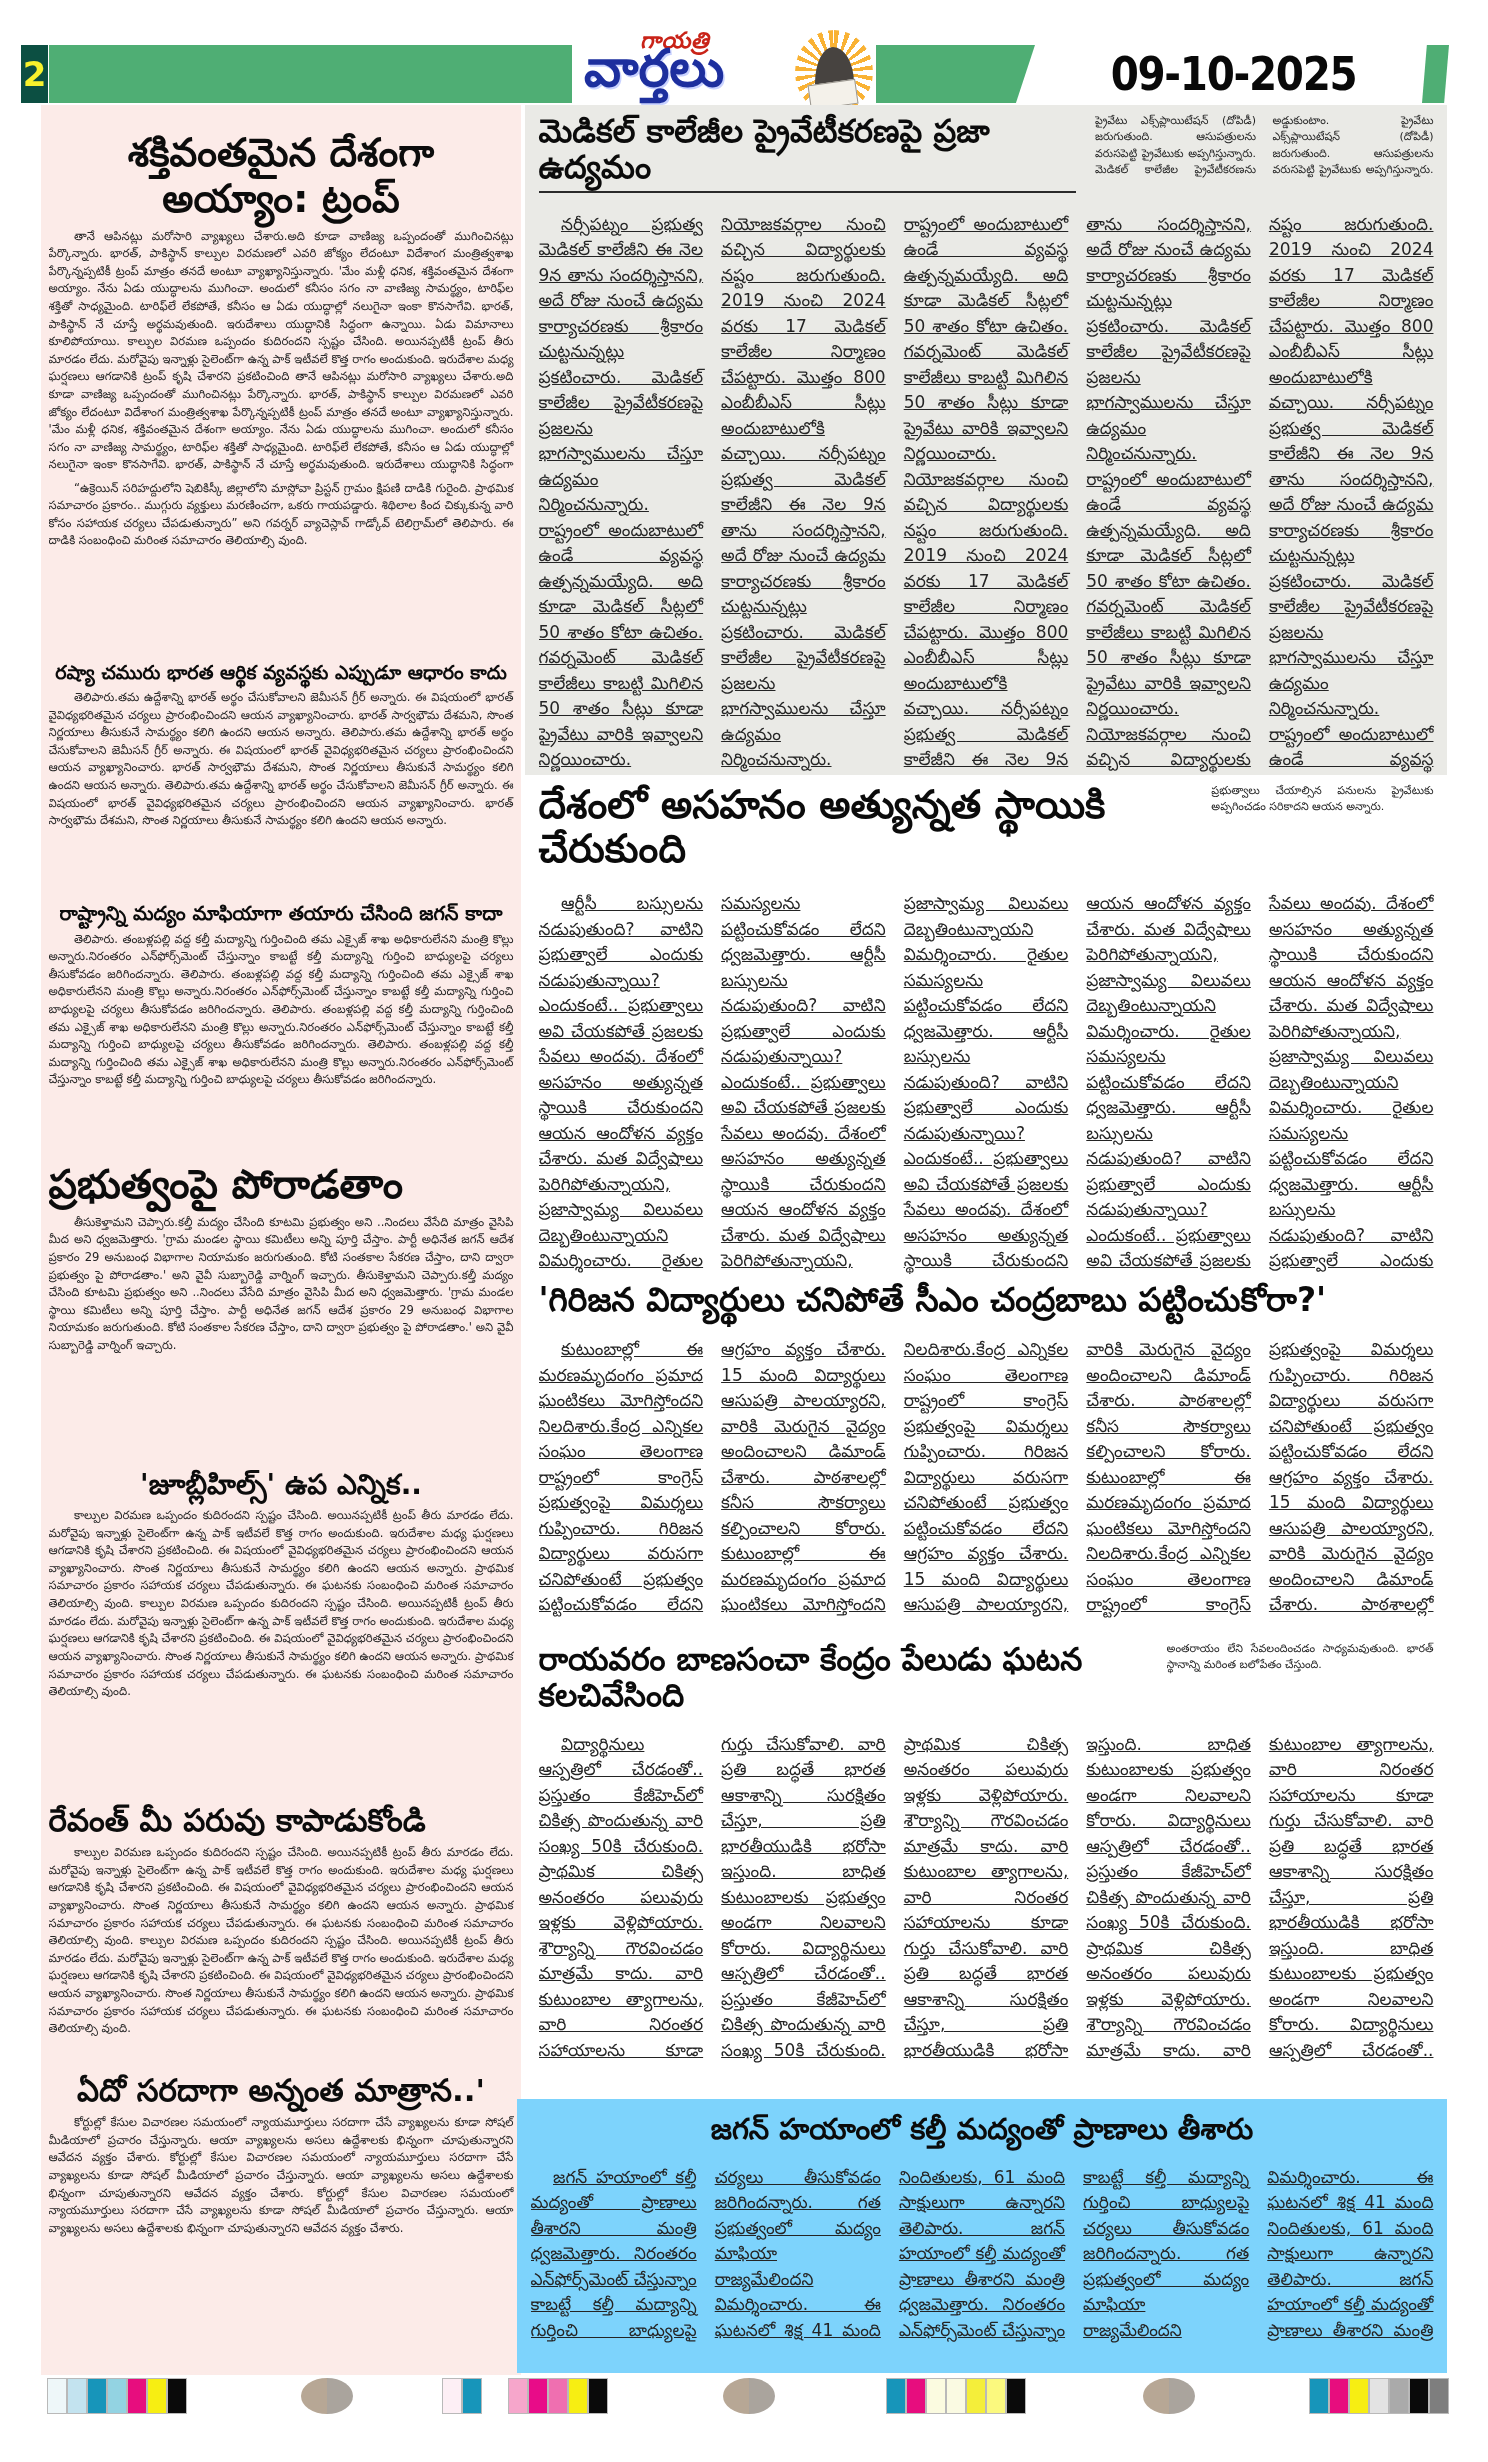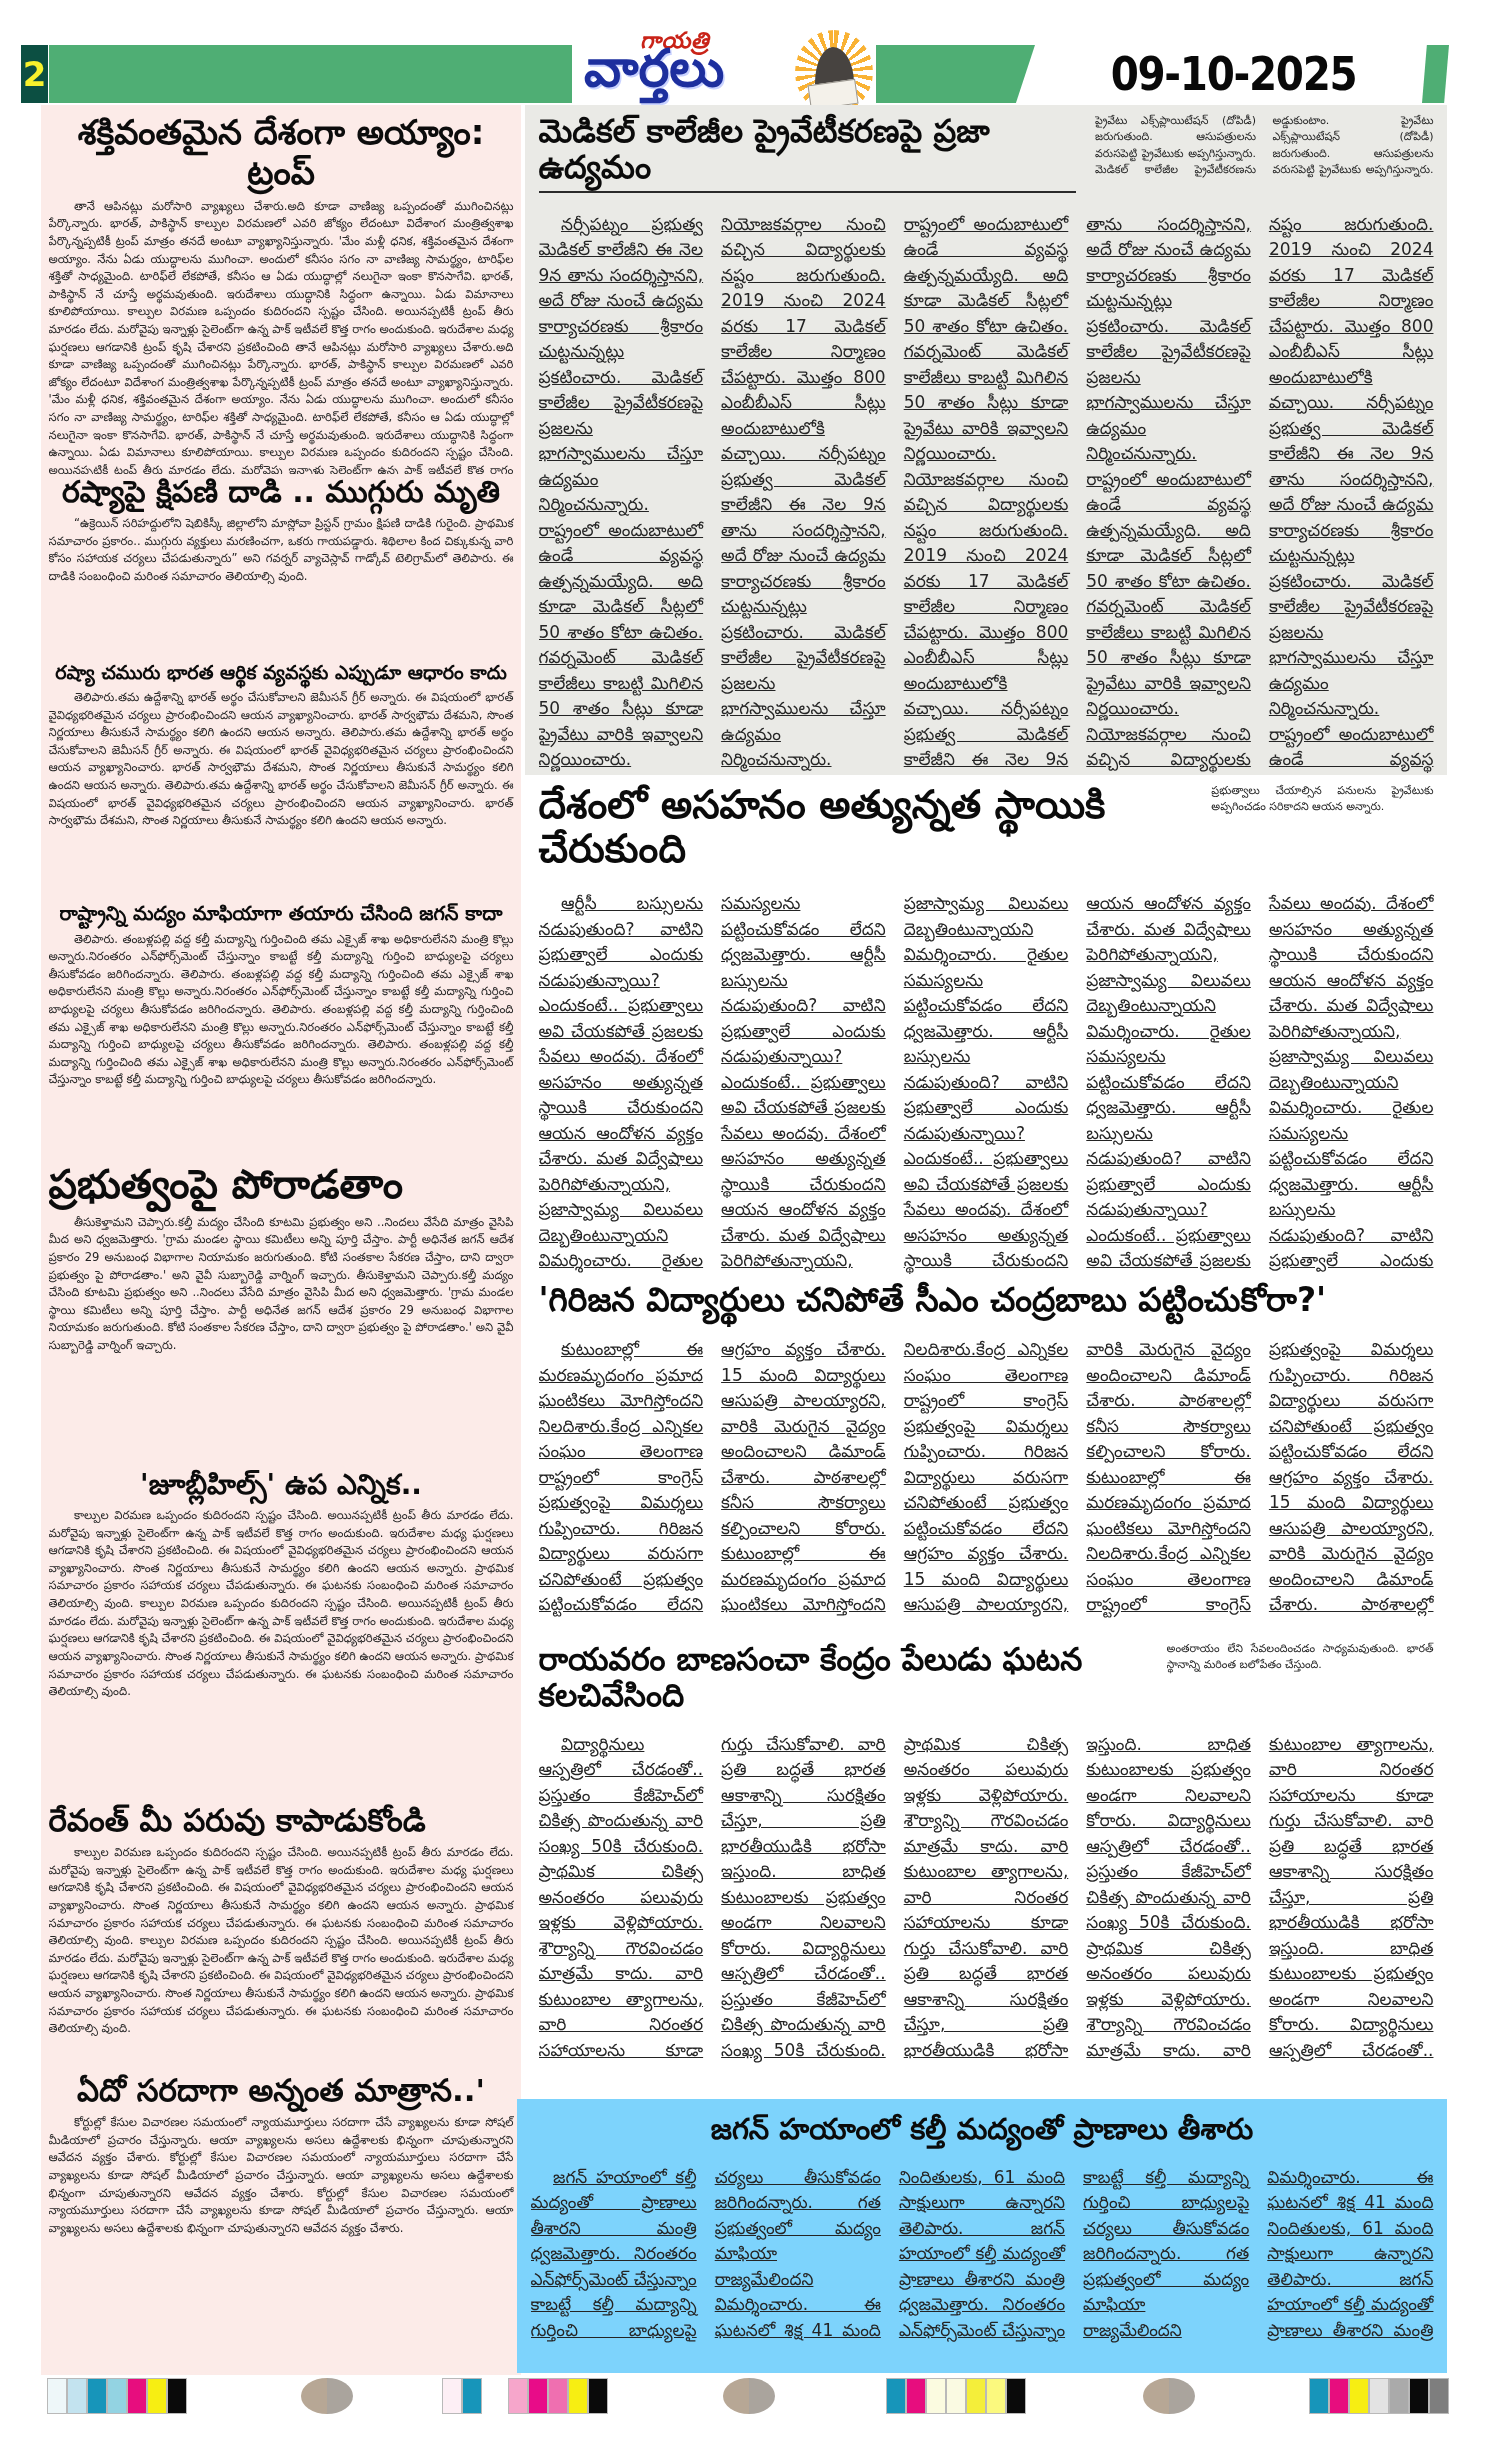--- a/index.html
+++ b/index.html
@@ -75,26 +75,25 @@
       <div class="figure"></div>
       <div class="paper"></div>
     </div>
   </div>
 
   <div class="abs date">09-10-2025</div>
 
   <div class="abs leftcol">
 
     <div class="l-art" style="height:364px">
-      <div class="l-head" style="font-size:34px;text-align:center;margin-top:2px">శక్తివంతమైన దేశంగా అయ్యాం: ట్రంప్</div>
+      <div class="l-head" style="font-size:39px;text-align:center;margin-top:20px">శక్తివంతమైన దేశంగా అయ్యాం: ట్రంప్</div>
       <div class="l-body">తానే ఆపినట్లు మరోసారి వ్యాఖ్యలు చేశారు.అది కూడా వాణిజ్య ఒప్పందంతో ముగించినట్లు పేర్కొన్నారు. భారత్, పాకిస్థాన్ కాల్పుల విరమణలో ఎవరి జోక్యం లేదంటూ విదేశాంగ మంత్రిత్వశాఖ పేర్కొన్నప్పటికీ ట్రంప్ మాత్రం తనదే అంటూ వ్యాఖ్యానిస్తున్నారు. 'మేం మళ్లీ ధనిక, శక్తివంతమైన దేశంగా అయ్యాం. నేను ఏడు యుద్ధాలను ముగించా. అందులో కనీసం సగం నా వాణిజ్య సామర్థ్యం, టారిఫ్‌ల శక్తితో సాధ్యమైంది. టారిఫ్‌లే లేకపోతే, కనీసం ఆ ఏడు యుద్ధాల్లో నలుగైనా ఇంకా కొనసాగేవి. భారత్, పాకిస్థాన్ నే చూస్తే అర్థమవుతుంది. ఇరుదేశాలు యుద్ధానికి సిద్ధంగా ఉన్నాయి. ఏడు విమానాలు కూలిపోయాయి. కాల్పుల విరమణ ఒప్పందం కుదిరందని స్పష్టం చేసింది. అయినప్పటికీ ట్రంప్ తీరు మారడం లేదు. మరోవైపు ఇన్నాళ్లు సైలెంట్‌గా ఉన్న పాక్ ఇటీవలే కొత్త రాగం అందుకుంది. ఇరుదేశాల మధ్య ఘర్షణలు ఆగడానికి ట్రంప్ కృషి చేశారని ప్రకటించింది తానే ఆపినట్లు మరోసారి వ్యాఖ్యలు చేశారు.అది కూడా వాణిజ్య ఒప్పందంతో ముగించినట్లు పేర్కొన్నారు. భారత్, పాకిస్థాన్ కాల్పుల విరమణలో ఎవరి జోక్యం లేదంటూ విదేశాంగ మంత్రిత్వశాఖ పేర్కొన్నప్పటికీ ట్రంప్ మాత్రం తనదే అంటూ వ్యాఖ్యానిస్తున్నారు. 'మేం మళ్లీ ధనిక, శక్తివంతమైన దేశంగా అయ్యాం. నేను ఏడు యుద్ధాలను ముగించా. అందులో కనీసం సగం నా వాణిజ్య సామర్థ్యం, టారిఫ్‌ల శక్తితో సాధ్యమైంది. టారిఫ్‌లే లేకపోతే, కనీసం ఆ ఏడు యుద్ధాల్లో నలుగైనా ఇంకా కొనసాగేవి. భారత్, పాకిస్థాన్ నే చూస్తే అర్థమవుతుంది. ఇరుదేశాలు యుద్ధానికి సిద్ధంగా ఉన్నాయి. ఏడు విమానాలు కూలిపోయాయి. కాల్పుల విరమణ ఒప్పందం కుదిరందని స్పష్టం చేసింది. అయినప్పటికీ ట్రంప్ తీరు మారడం లేదు. మరోవైపు ఇన్నాళ్లు సైలెంట్‌గా ఉన్న పాక్ ఇటీవలే కొత్త రాగం అందుకుంది. ఇరుదేశాల మధ్య ఘర్షణలు ఆగడానికి ట్రంప్ కృషి చేశారని ప్రకటించింది</div>
     </div>
 
     <div class="l-art" style="height:187px">
-      <div class="l-head" style="font-size:30px;text-align:center">రష్యాపై క్షిపణి దాడి .. ముగ్గురు మృతి</div>
       <div class="l-body">“ఉక్రెయిన్ సరిహద్దులోని షెబికిస్కీ జిల్లాలోని మాస్లోవా ప్రిస్టన్ గ్రామం క్షిపణి దాడికి గురైంది. ప్రాథమిక సమాచారం ప్రకారం.. ముగ్గురు వ్యక్తులు మరణించగా, ఒకరు గాయపడ్డారు. శిథిలాల కింద చిక్కుకున్న వారి కోసం సహాయక చర్యలు చేపడుతున్నారు” అని గవర్నర్ వ్యాచెస్లావ్ గాడ్కోవ్ టెలిగ్రామ్‌లో తెలిపారు. ఈ దాడికి సంబంధించి మరింత సమాచారం తెలియాల్సి వుంది.</div>
     </div>
 
     <div class="l-art" style="height:241px">
       <div class="l-head" style="font-size:19px;text-align:center">రష్యా చమురు భారత ఆర్థిక వ్యవస్థకు ఎప్పుడూ ఆధారం కాదు</div>
       <div class="l-body">తెలిపారు.తమ ఉద్దేశాన్ని భారత్ అర్థం చేసుకోవాలని జెమీసన్ గ్రీర్ అన్నారు. ఈ విషయంలో భారత్ వైవిధ్యభరితమైన చర్యలు ప్రారంభించిందని ఆయన వ్యాఖ్యానించారు. భారత్ సార్వభౌమ దేశమని, సొంత నిర్ణయాలు తీసుకునే సామర్థ్యం కలిగి ఉందని ఆయన అన్నారు. తెలిపారు.తమ ఉద్దేశాన్ని భారత్ అర్థం చేసుకోవాలని జెమీసన్ గ్రీర్ అన్నారు. ఈ విషయంలో భారత్ వైవిధ్యభరితమైన చర్యలు ప్రారంభించిందని ఆయన వ్యాఖ్యానించారు. భారత్ సార్వభౌమ దేశమని, సొంత నిర్ణయాలు తీసుకునే సామర్థ్యం కలిగి ఉందని ఆయన అన్నారు. తెలిపారు.తమ ఉద్దేశాన్ని భారత్ అర్థం చేసుకోవాలని జెమీసన్ గ్రీర్ అన్నారు. ఈ విషయంలో భారత్ వైవిధ్యభరితమైన చర్యలు ప్రారంభించిందని ఆయన వ్యాఖ్యానించారు. భారత్ సార్వభౌమ దేశమని, సొంత నిర్ణయాలు తీసుకునే సామర్థ్యం కలిగి ఉందని ఆయన అన్నారు.</div>
     </div>
 
     <div class="l-art" style="height:259px">
       <div class="l-head" style="font-size:19.5px;text-align:center">రాష్ట్రాన్ని మద్యం మాఫియాగా తయారు చేసింది జగన్ కాదా</div>

